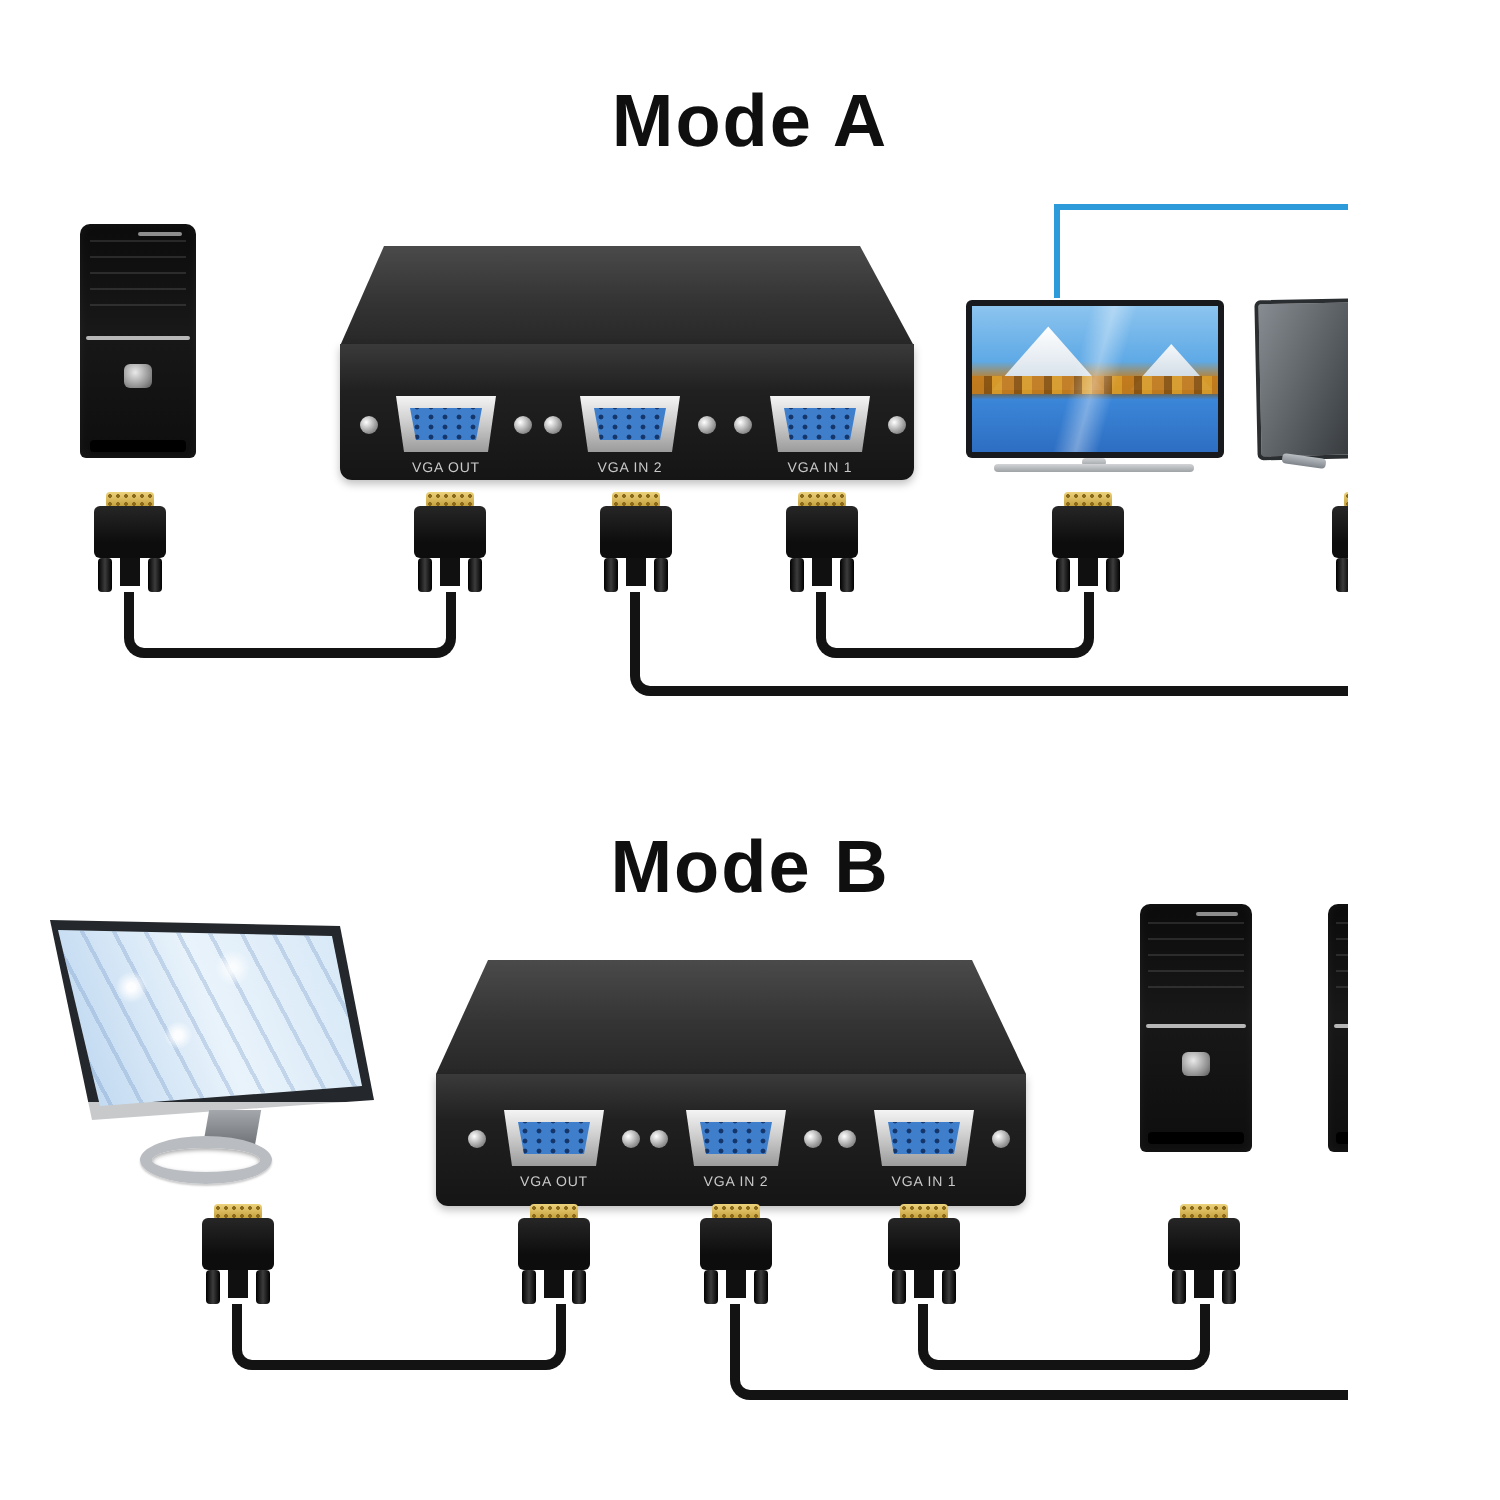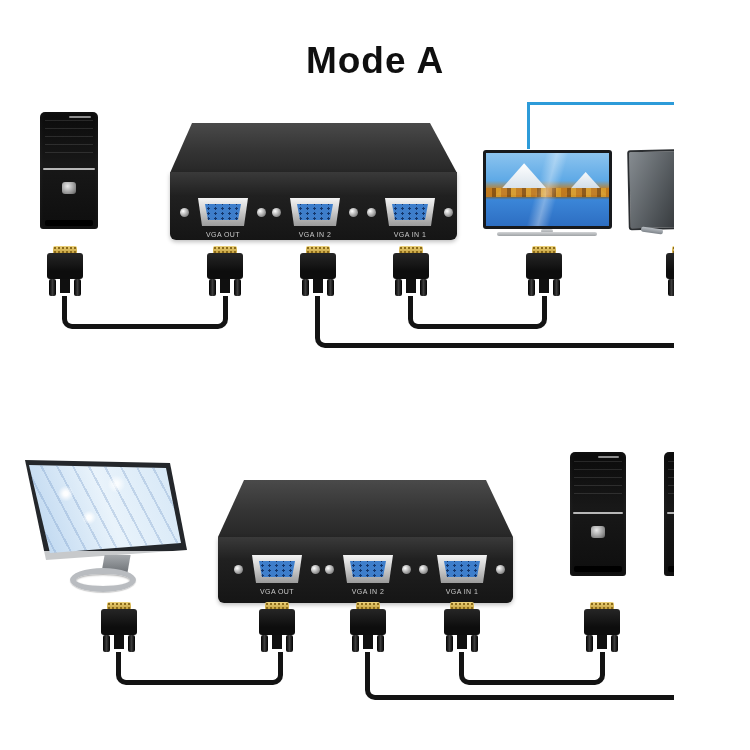--- a/index.html
+++ b/index.html
@@ -191,20 +191,21 @@
       <div class="screwp r"></div>
   </div>
   <div class="abs plug" style="left:662px;top:246px;">
     <div class="tip"></div>
       <div class="pbody"></div>
     <div class="screwp l"></div>
       <div class="neckc"></div>
       <div class="screwp r"></div>
   </div>
 
+  <div class="abs mode-title" style="top:413px;">Mode B</div>
 
   <div class="abs" style="left:15px;top:448px;width:195px;height:150px;">
     <div class="abs monB-frame" style="left:0;top:0;width:195px;height:120px;"></div>
     <div class="abs monB-screen" style="left:0;top:0;width:195px;height:120px;"></div>
     <div class="abs monB-neck" style="left:88px;top:107px;width:26px;height:18px;"></div>
     <div class="abs monB-ring" style="left:55px;top:120px;width:66px;height:24px;"></div>
   </div>
 
   <div class="abs box-top" style="left:218px;top:480px;width:295px;height:57px;clip-path:polygon(26px 0,268px 0,295px 57px,0 57px);"></div>
   <div class="abs box-front" style="left:218px;top:537px;width:295px;height:66px;"></div>

